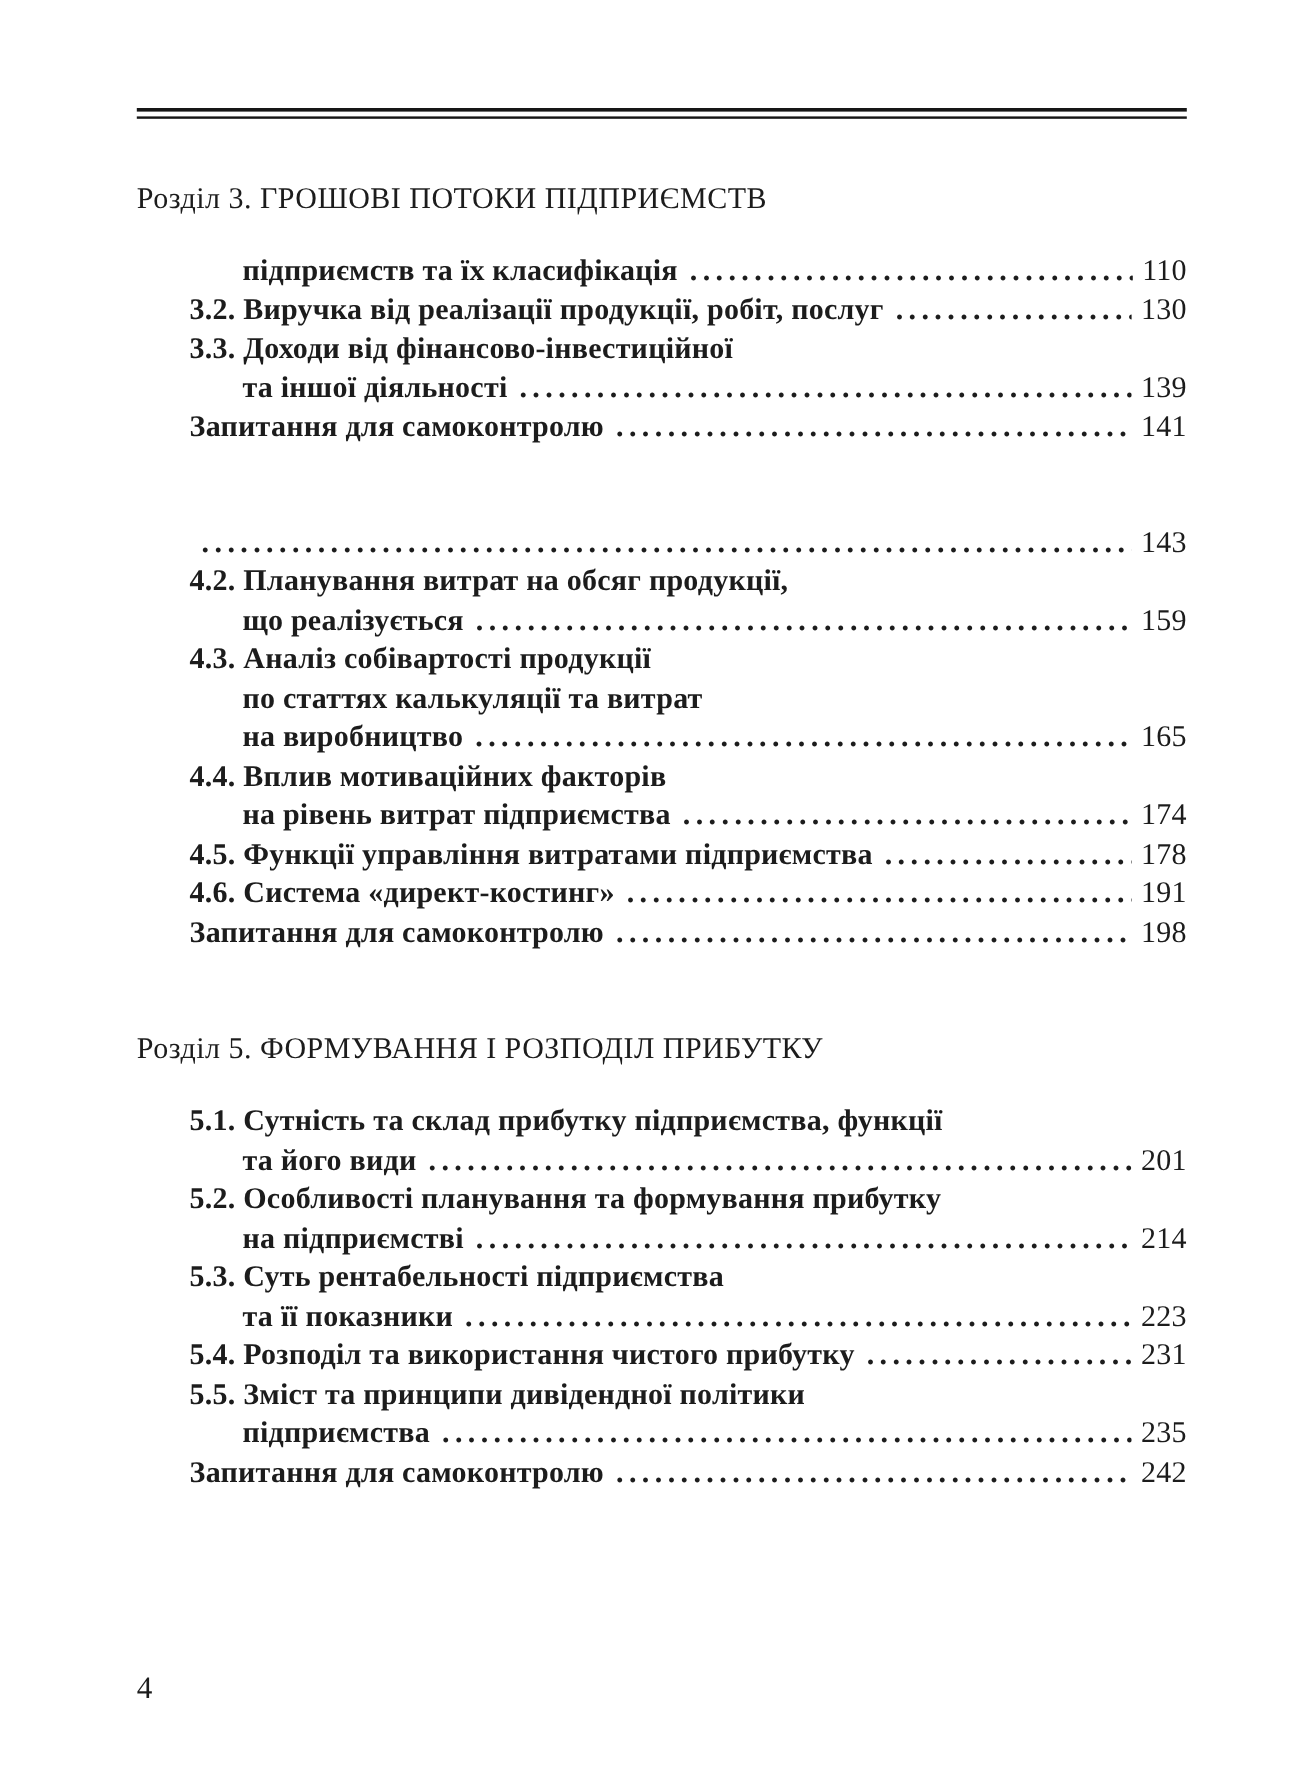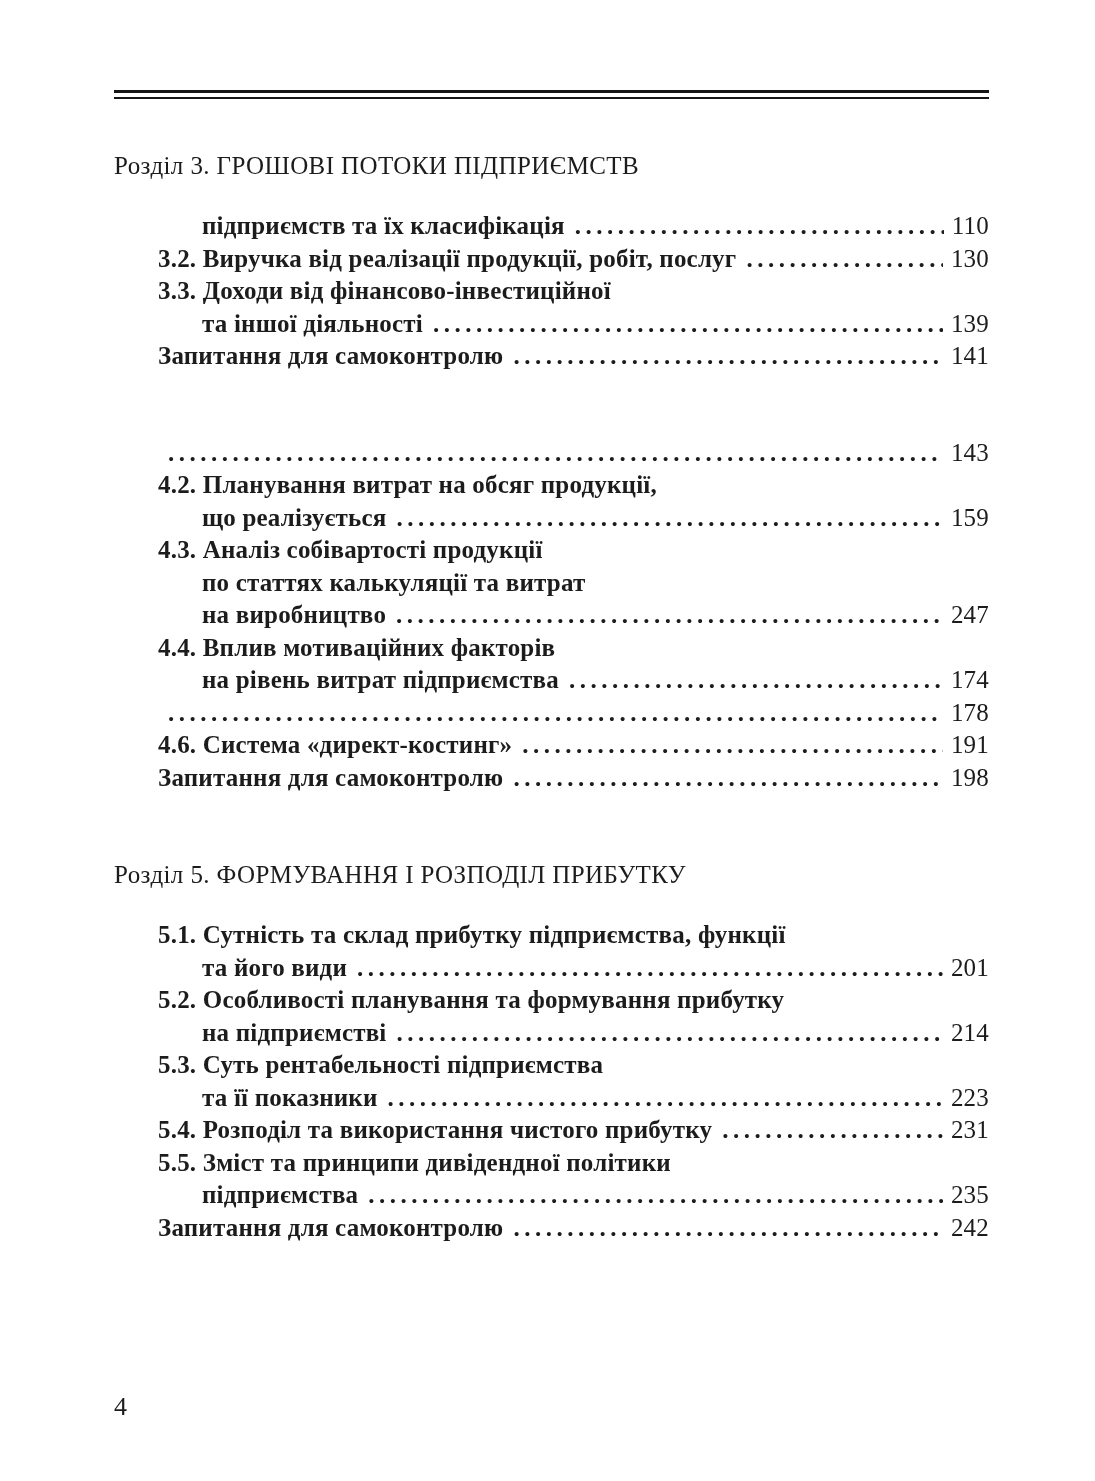--- a/index.html
+++ b/index.html
@@ -123,31 +123,32 @@
         </div>
         <div class="line indent-1">
           <span class="line-text">4.3. Аналіз собівартості продукції</span>
         </div>
         <div class="line indent-2">
           <span class="line-text">по статтях калькуляції та витрат</span>
         </div>
         <div class="line indent-2">
           <span class="line-text">на виробництво</span>
           <span class="leader"></span>
-          <span class="page-num">247</span>
+          <span class="page-num">165</span>
         </div>
         <div class="line indent-1">
           <span class="line-text">4.4. Вплив мотиваційних факторів</span>
         </div>
         <div class="line indent-2">
           <span class="line-text">на рівень витрат підприємства</span>
           <span class="leader"></span>
           <span class="page-num">174</span>
         </div>
         <div class="line indent-1">
+          <span class="line-text">4.5. Функції управління витратами підприємства</span>
           <span class="leader"></span>
           <span class="page-num">178</span>
         </div>
         <div class="line indent-1">
           <span class="line-text">4.6. Система «директ-костинг»</span>
           <span class="leader"></span>
           <span class="page-num">191</span>
         </div>
         <div class="line indent-1">
           <span class="line-text">Запитання для самоконтролю</span>

